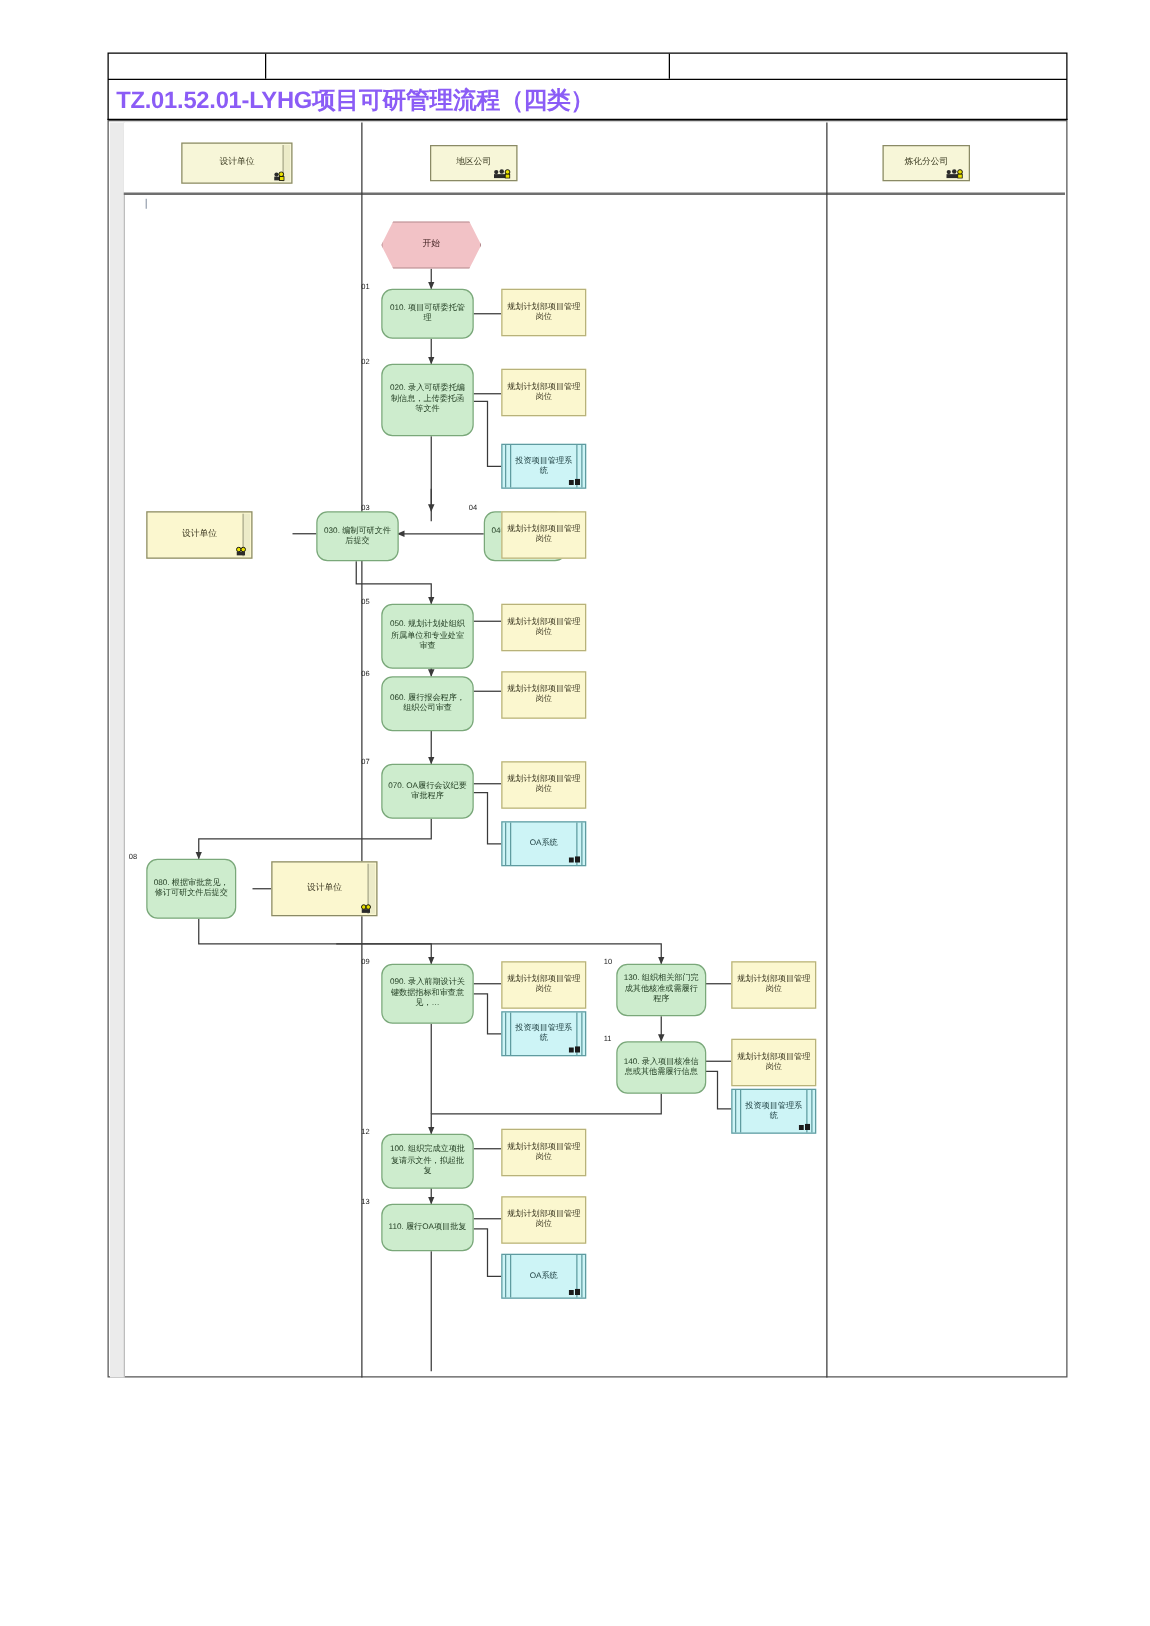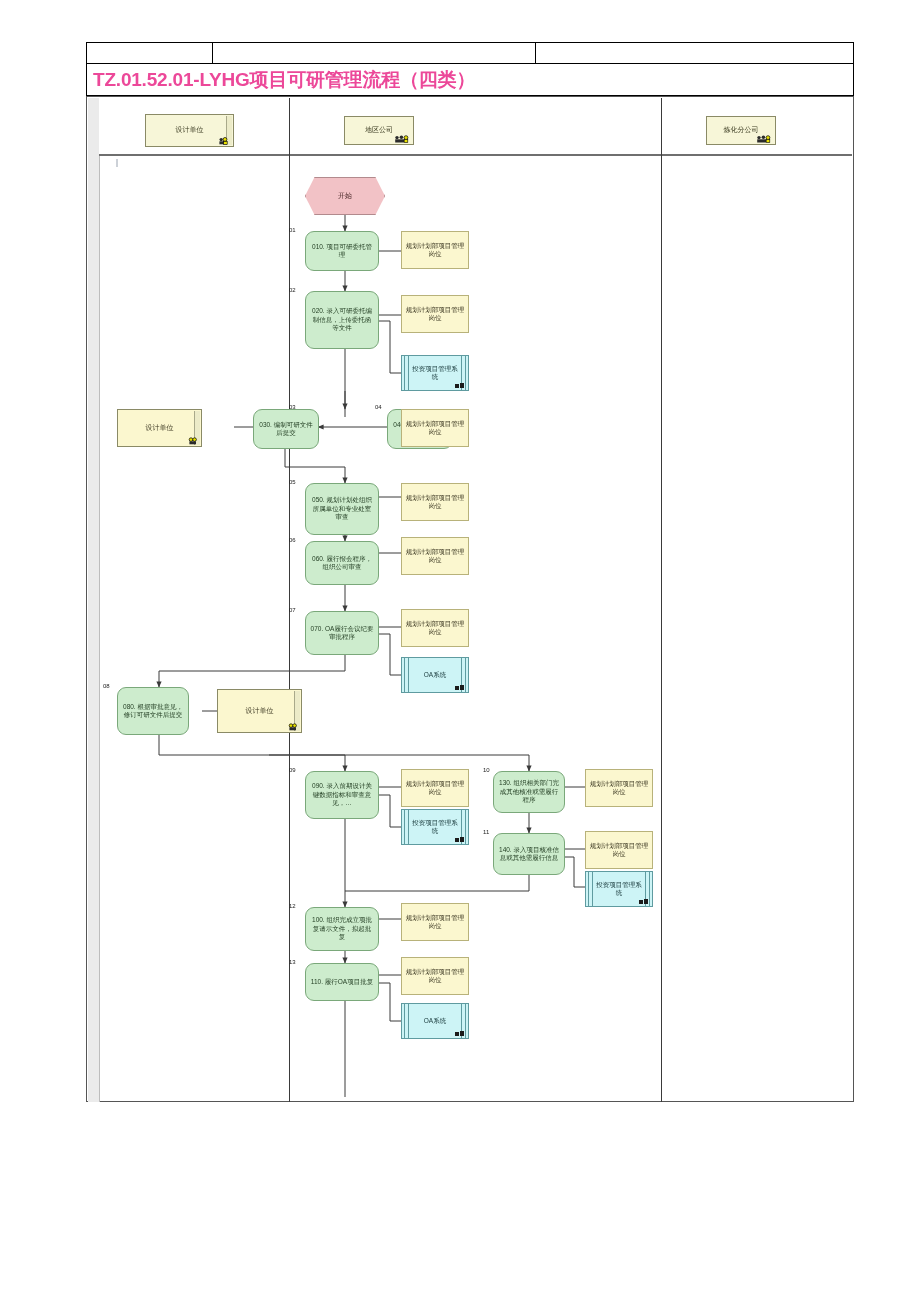--- a/index.html
+++ b/index.html
@@ -18,21 +18,21 @@
     border:1px solid #000;box-sizing:border-box;display:flex;background:#fff;}
   .hdr-cell{border-right:1px solid #000;box-sizing:border-box;height:100%;}
   .hdr-cell:last-child{border-right:none;}
   .hc1{width:126px;}
   .hc2{width:323px;}
   .hc3{flex:1;}
 
   .title-bar{position:absolute;left:86px;top:64px;width:768px;height:32px;
     border:1px solid #000;border-top:none;box-sizing:border-box;background:#fff;
     display:flex;align-items:center;}
-  .title-bar .t{font-size:19px;font-weight:bold;color:#ec4899;padding-left:6px;
+  .title-bar .t{font-size:19px;font-weight:bold;color:#8b5cf6;padding-left:6px;
     letter-spacing:-0.2px;white-space:nowrap;}
 
   
   .canvas{position:absolute;left:86px;top:96px;width:768px;height:1006px;
     background:#fff;border:1px solid #555;box-sizing:border-box;}
   .canvas-inner{position:absolute;left:0;top:0;width:100%;height:100%;}
 
   .gutter{position:absolute;left:1px;top:1px;width:11px;height:1004px;background:#ebebeb;
     border-right:1px solid #bdbdbd;}
 

